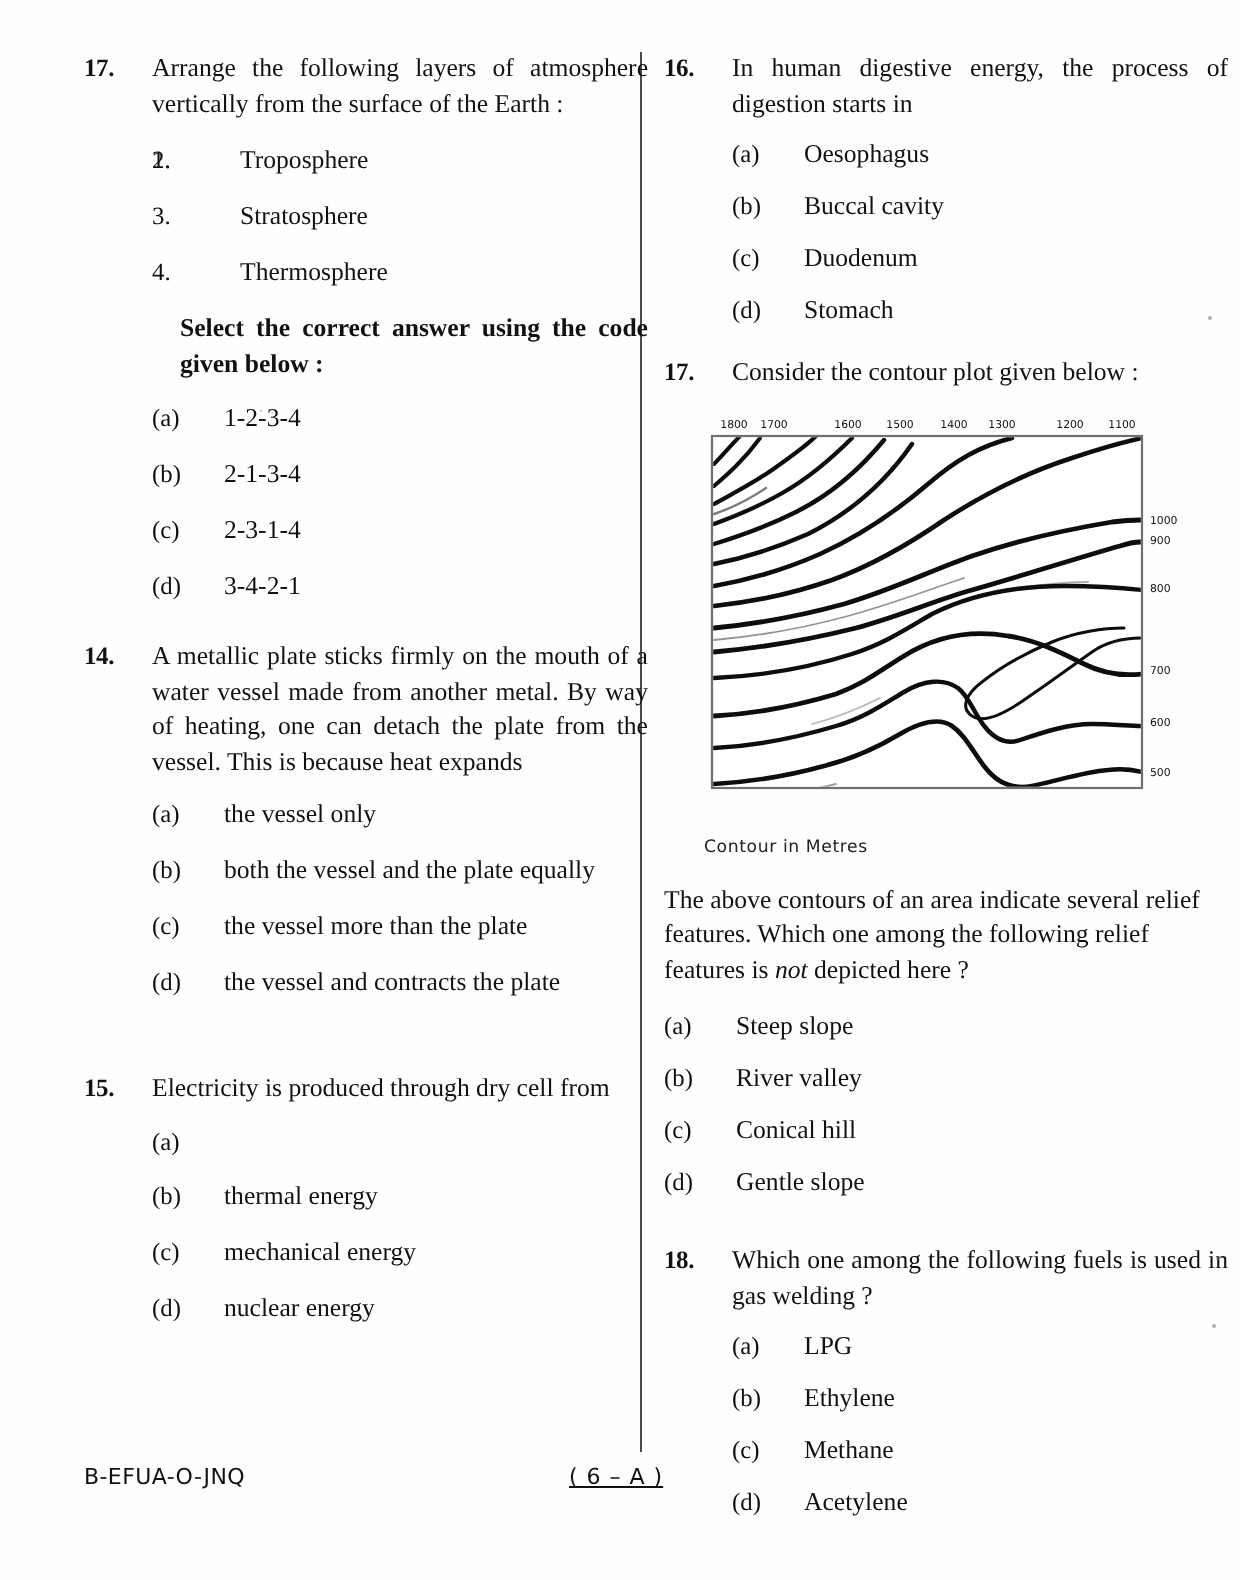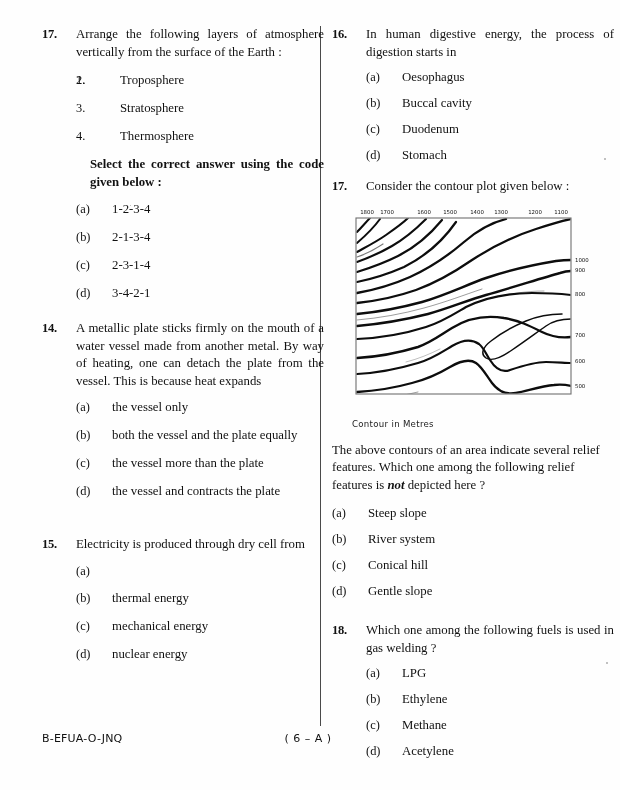--- a/index.html
+++ b/index.html
@@ -84,21 +84,21 @@
   .sub-num {
     position: absolute;
     left: 0; top: 0;
     width: 26px;
     font-size: 12.4px;
   }
   .sub-text { margin-left: 44px; display: block; }
 
   .note { margin-left: 48px; margin-top: 2px; font-weight: bold; }
 
-  em.bi { font-weight: bold; font-style: italic; }
+  em.bi { font-weight: normal; font-style: italic; }
 
   
   .figure { margin-left: 14px; margin-top: 6px; position: relative; }
   .fig-caption {
     text-align: left;
     font-family: "DejaVu Sans", sans-serif;
     font-size: 8.6px;
     letter-spacing: 0.3px;
     margin-top: 5px;
     margin-left: 6px;
@@ -124,20 +124,21 @@
   .footer-code {
     font-family: "DejaVu Sans", sans-serif;
     font-size: 11px;
     letter-spacing: 0.2px;
   }
   .footer-page {
     margin-left: 162px;
     font-family: "DejaVu Sans", sans-serif;
     font-size: 11px;
     letter-spacing: 0.5px;
+    text-decoration: underline;
   }
 
   
   .speck {
     position: absolute;
     background: #6b6b6b;
     width: 2px; height: 2px;
     border-radius: 50%;
     opacity: .55;
   }
@@ -361,21 +362,21 @@
         <span>The above contours of an area indicate several relief features. Which one among the following relief features is </span><em class="bi">not</em><span> depicted here ?</span>
       </div>
 
       <div class="opts" style="margin-left:0; margin-top:11px;">
         <div class="opt" style="margin-bottom:9px;">
           <span class="opt-key">(a)</span>
           <span class="opt-text">Steep slope</span>
         </div>
         <div class="opt" style="margin-bottom:9px;">
           <span class="opt-key">(b)</span>
-          <span class="opt-text">River system</span>
+          <span class="opt-text">River valley</span>
         </div>
         <div class="opt" style="margin-bottom:9px;">
           <span class="opt-key">(c)</span>
           <span class="opt-text">Conical hill</span>
         </div>
         <div class="opt">
           <span class="opt-key">(d)</span>
           <span class="opt-text">Gentle slope</span>
         </div>
       </div>

